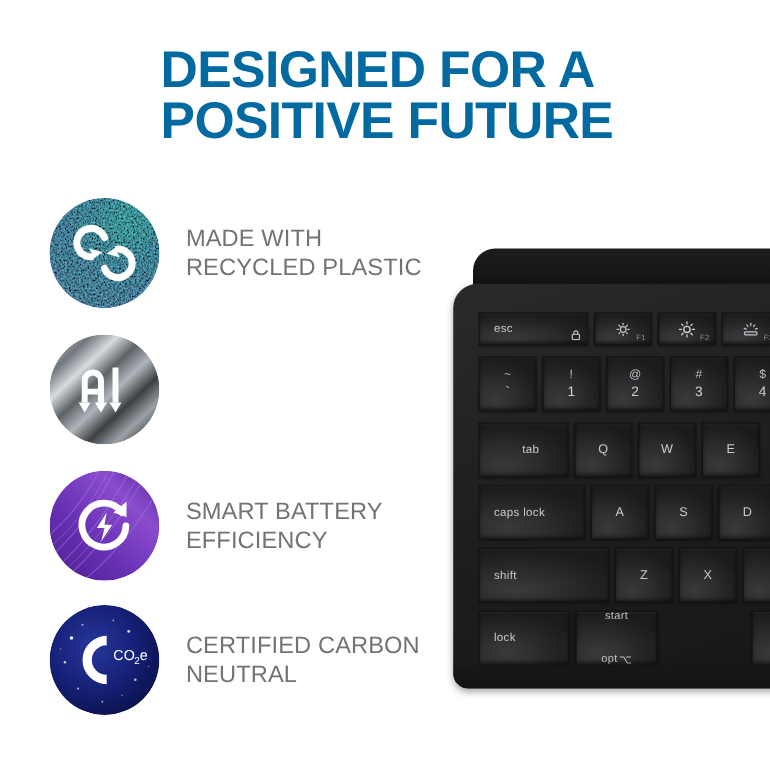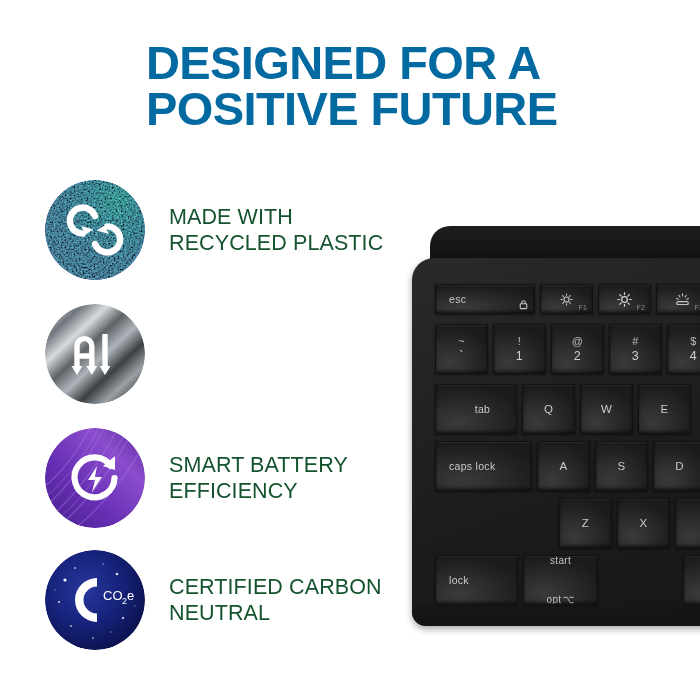--- a/index.html
+++ b/index.html
@@ -63,21 +63,21 @@
     flex: 0 0 100px;
     overflow: hidden;
   }
   .badge svg { position: absolute; inset: 0; width: 100%; height: 100%; }
 
   .feature-label {
     font-size: 21.5px;
     line-height: 1.22;
     font-weight: 400;
     letter-spacing: 0.1px;
-    color: #14532d;
+    color: #737373;
     text-transform: uppercase;
     white-space: pre-line;
   }
 
   
   .keyboard {
     position: absolute;
     left: 412px;
     top: 226px;
     width: 320px;
@@ -423,20 +423,23 @@
       <div class="key" style="left:125px; top:183px; width:53px; height:50px;">
         <span>A</span>
       </div>
       <div class="key" style="left:183px; top:183px; width:53px; height:50px;">
         <span>S</span>
       </div>
       <div class="key" style="left:241px; top:183px; width:53px; height:50px;">
         <span>D</span>
       </div>
 
+      <div class="key wide-left" style="left:23px; top:240px; width:119px; height:50px;">
+        <span>shift</span>
+      </div>
       <div class="key" style="left:147px; top:240px; width:53px; height:50px;">
         <span>Z</span>
       </div>
       <div class="key" style="left:205px; top:240px; width:53px; height:50px;">
         <span>X</span>
       </div>
       <div class="key" style="left:263px; top:240px; width:53px; height:50px;"></div>
 
       <div class="key wide-left" style="left:23px; top:297px; width:83px; height:50px;">
         <span>lock</span>

